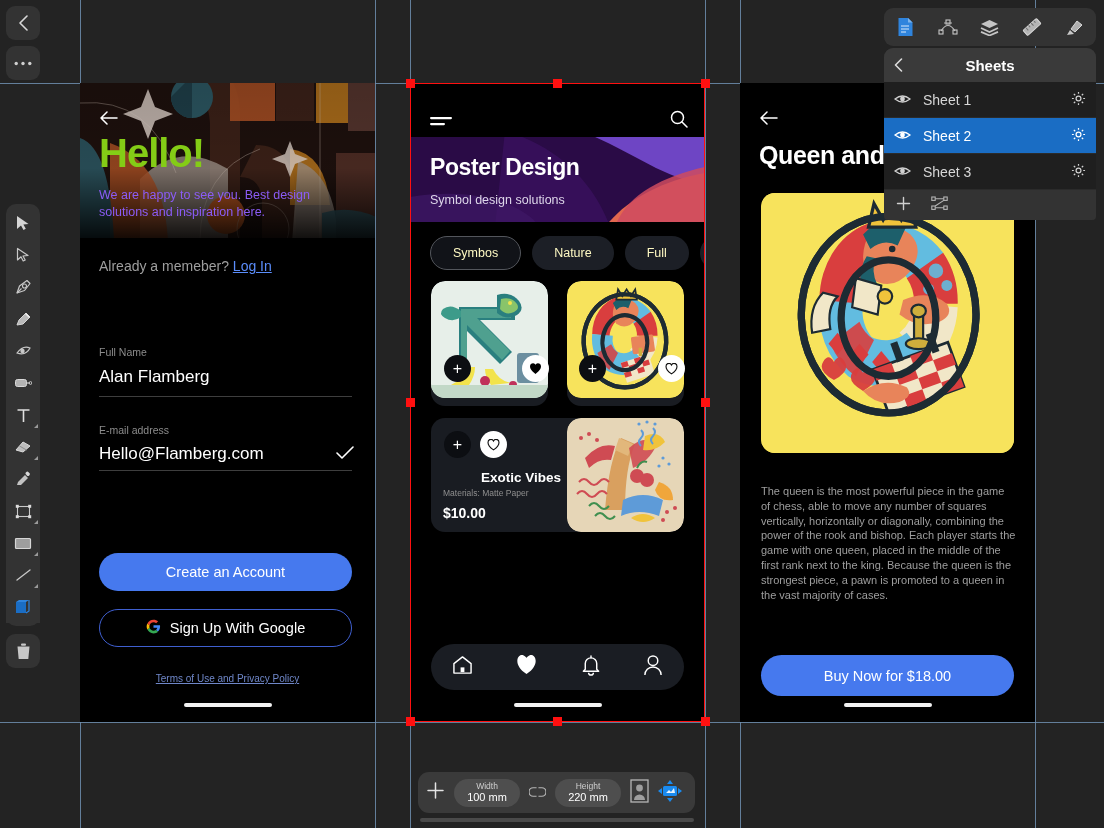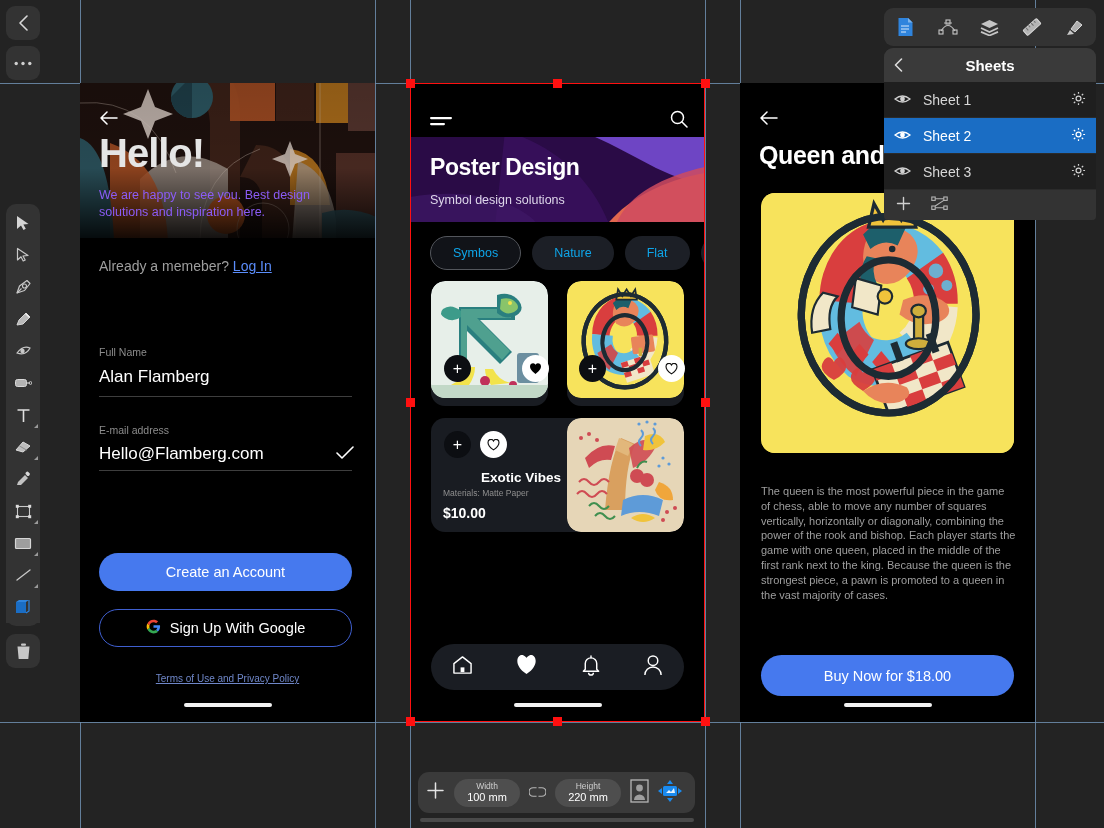--- a/index.html
+++ b/index.html
@@ -48,21 +48,21 @@
   .pill { background:#4e4e4e; border-radius:14px; height:28px; min-width:66px; padding:0 10px; display:flex; flex-direction:column; align-items:center; justify-content:center; color:#e6e6e6; }
   .pill .lb { font-size:8.5px; color:#cfcfcf; line-height:10px;}
   .pill .vl { font-size:11px; color:#fff; line-height:13px;}
   .scrollbar { position:absolute; left:420px; top:818px; width:274px; height:4px; border-radius:2px; background:#4a4a4a; }
 
   
   .s1 { left:80px; top:83px; width:295px; height:639px; }
   .s1 .hero { position:absolute; left:0; top:0; width:100%; height:155px; background:#201310; overflow:hidden; }
   .s1 .hero .fade { position:absolute; inset:0; background:linear-gradient(180deg, rgba(0,0,0,.15) 0%, rgba(0,0,0,.05) 55%, rgba(0,0,0,.85) 100%); }
   .s1 .backarrow { position:absolute; left:20px; top:28px; z-index:5; }
-  .s1 .h1 { position:absolute; left:19px; top:48px; z-index:5; color:#e5e5e5; font-size:40px; font-weight:bold; letter-spacing:-1px; }
+  .s1 .h1 { position:absolute; left:19px; top:48px; z-index:5; color:#84cc16; font-size:40px; font-weight:bold; letter-spacing:-1px; }
   .s1 .sub { position:absolute; left:19px; top:104px; z-index:5; width:220px; color:#8b5cf6; font-size:12.5px; line-height:17px; }
   .s1 .already { position:absolute; left:19px; top:175px; color:#9e9e9e; font-size:14px; }
   .s1 .already a { color:#5b8dfb; text-decoration:underline; }
   .s1 .flabel { position:absolute; color:#8c8c8c; font-size:10.5px; }
   .s1 .fval { position:absolute; color:#fff; font-size:17px; }
   .s1 .fline { position:absolute; height:1px; background:#3e3e3e; }
   .s1 .check { position:absolute; color:#fff; }
   .s1 .btn-primary { position:absolute; left:19px; top:470px; width:253px; height:38px; border-radius:19px; background:#4679ee; color:#fff; font-size:14.5px; display:flex; align-items:center; justify-content:center; }
   .s1 .btn-outline { position:absolute; left:19px; top:526px; width:253px; height:38px; border-radius:19px; border:1.4px solid #3f5fd0; color:#fff; font-size:14.5px; display:flex; align-items:center; justify-content:center; gap:9px; }
   .s1 .terms { position:absolute; left:0; right:0; top:590px; text-align:center; color:#6f87c9; font-size:10px; text-decoration:underline; }
@@ -70,21 +70,21 @@
 
   
   .s2 { left:410px; top:83px; width:295px; height:639px; }
   .s2 .topbar { position:absolute; left:0; top:0; width:100%; height:54px; }
   .s2 .menu { position:absolute; left:20px; top:30px; }
   .s2 .searchi { position:absolute; right:17px; top:27px; }
   .s2 .banner { position:absolute; left:0; top:54px; width:100%; height:85px; background:#2a0b46; overflow:hidden; }
   .s2 .banner .bt { position:absolute; left:20px; top:17px; color:#fff; font-size:23px; font-weight:bold; letter-spacing:-.4px; z-index:3;}
   .s2 .banner .bs { position:absolute; left:20px; top:56px; color:#ded7ea; font-size:12.5px; z-index:3;}
   .chips { position:absolute; left:0; top:153px; width:100%; height:36px; display:flex; gap:11px; padding-left:20px; }
-  .chip { height:34px; padding:0 22px; border-radius:17px; background:#1c1f26; color:#0ea5e9; font-size:12.5px; display:flex; align-items:center; justify-content:center; white-space:nowrap; flex:none;}
+  .chip { height:34px; padding:0 22px; border-radius:17px; background:#1c1f26; color:#fef9c3; font-size:12.5px; display:flex; align-items:center; justify-content:center; white-space:nowrap; flex:none;}
   .chip.on { background:#111318; border:1px solid #53565c; }
   .card { position:absolute; background:#191c22; border-radius:14px; overflow:hidden; }
   .card .thumb { height:117px; margin:0; border-radius:14px; overflow:hidden; position:relative; }
   .card .ttl { color:#fff; font-size:13.5px; font-weight:bold; margin:9px 0 0 12px;padding-left:38px; }
   .card .mat { color:#8f8f8f; font-size:8.5px; margin:3px 0 0 12px; }
   .card .prc { color:#fff; font-size:14px; font-weight:bold; margin:7px 0 0 12px; }
   .fab { position:absolute; width:27px; height:27px; border-radius:50%; background:#0c0e12; display:flex; align-items:center; justify-content:center; color:#fff; font-size:16px; }
   .favb { position:absolute; width:27px; height:27px; border-radius:50%; background:#fff; display:flex; align-items:center; justify-content:center; }
   .navbar { position:absolute; left:21px; top:561px; width:253px; height:46px; border-radius:23px; background:#1a1d23; display:flex; align-items:center; justify-content:space-around; }
 
@@ -212,21 +212,21 @@
         <path d="M95 -6 C150 10 185 48 200 90 L85 90 Z" fill="#3b1160" opacity=".75"></path>
         <path d="M0 60 C60 50 110 64 130 90 L0 90 Z" fill="#3e1866" opacity=".7"></path>
       </svg>
       <div class="bt">Poster Design</div>
       <div class="bs">Symbol design solutions</div>
     </div>
 
     <div class="chips">
       <div class="chip on">Symbos</div>
       <div class="chip">Nature</div>
-      <div class="chip">Flat</div>
+      <div class="chip">Full</div>
       <div class="chip">F</div>
     </div>
 
     <div class="card" style="left:21px; top:198px; width:117px; height:125px">
       <div class="thumb">
         <svg width="117" height="117" viewBox="0 0 117 117">
           <rect width="117" height="117" rx="14" fill="#e7efe9"></rect>
           <g>
             <path d="M28 26 h56 v13 H49 l32 32 -12 12 -33 -33 v36 H28 z" fill="#2a7f7f"></path>
             <path d="M30 28 h50 v9 H46 l33 33 -8 9 -35 -35 v38 h-6 z" fill="#4fa08f"></path>

